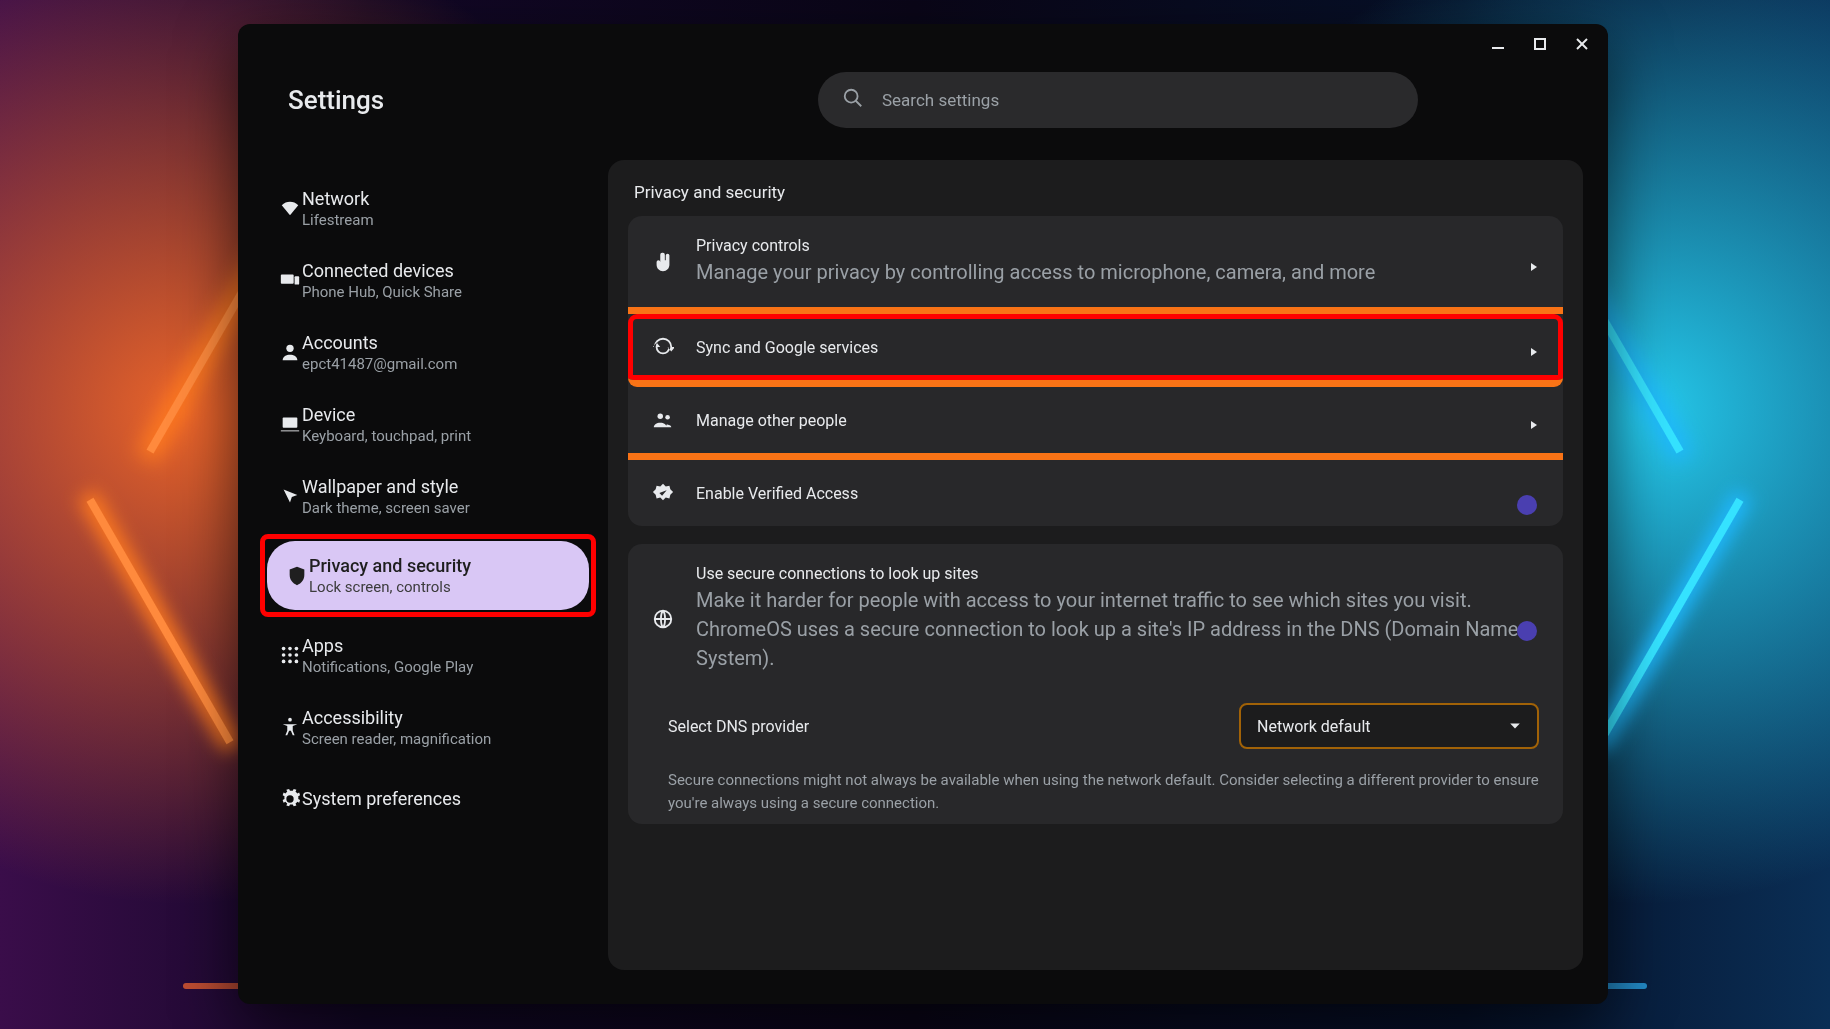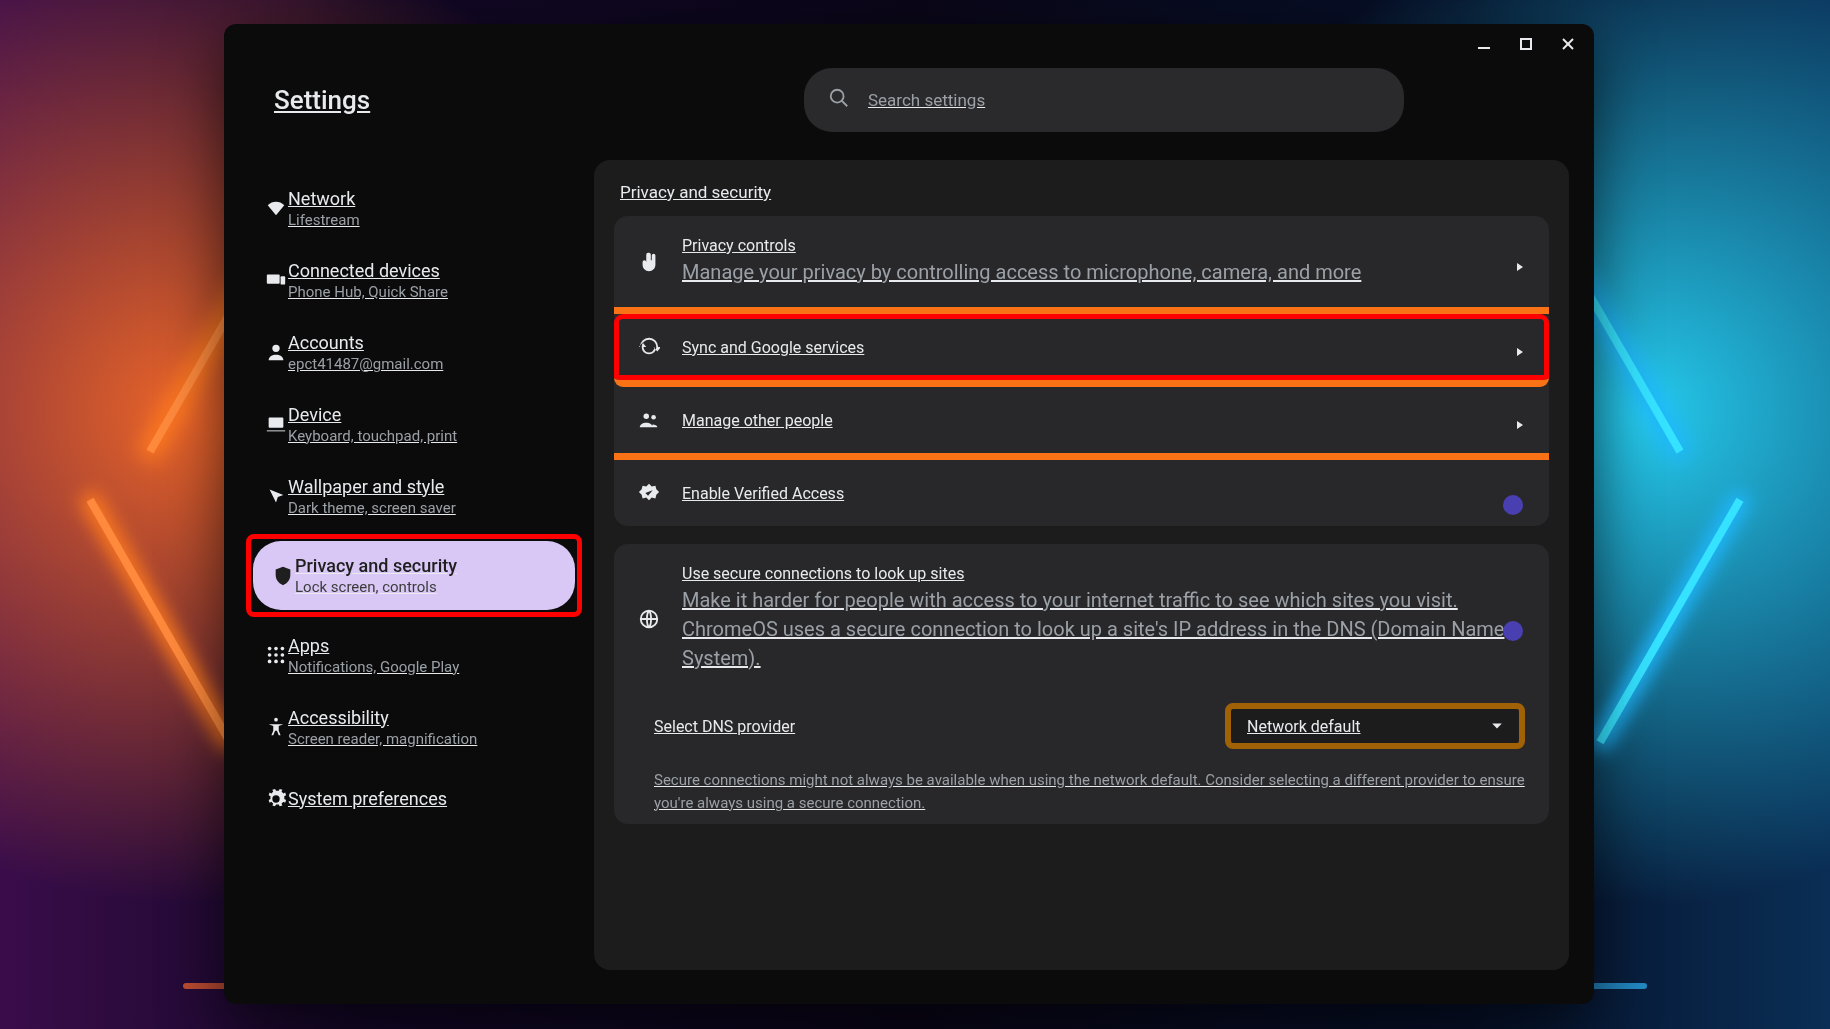--- a/index.html
+++ b/index.html
@@ -15,34 +15,33 @@
 }
 
 .neon{position:absolute;pointer-events:none;filter:blur(0.5px);}
 .neon.l1{left:20px;top:60%;width:280px;height:8px;background:#ff8a3d;box-shadow:0 0 18px 6px #ff7a1f;transform:rotate(60deg);}
 .neon.l2{left:70px;top:30%;width:320px;height:8px;background:#ff8a3d;box-shadow:0 0 20px 7px #ff7a1f;transform:rotate(-60deg);}
 .neon.r1{right:20px;top:60%;width:280px;height:8px;background:#35e2ff;box-shadow:0 0 18px 6px #1fb8ff;transform:rotate(-60deg);}
 .neon.r2{right:70px;top:30%;width:320px;height:8px;background:#35e2ff;box-shadow:0 0 20px 7px #1fb8ff;transform:rotate(60deg);}
 .neon.bot{left:10%;bottom:40px;width:80%;height:6px;background:linear-gradient(90deg,#ff6a2f,transparent 30%,transparent 70%,#2fb8ff);border-radius:3px;opacity:.7;}
 
 .window{
- position:absolute; left:224px; top:24px; width:1370px; height:980px;
+ position:absolute; left:238px; top:24px; width:1370px; height:980px;
  background:#0b0b0c; border-radius:12px; overflow:hidden;
  box-shadow:0 20px 60px rgba(0,0,0,.6);
- text-decoration:underline;
 }
 .titlebar{height:40px;display:flex;justify-content:flex-end;align-items:center;gap:14px;padding:0 12px;}
 .tbtn{width:28px;height:28px;border-radius:6px;display:flex;align-items:center;justify-content:center;color:#e8eaed;cursor:pointer;}
 .tbtn svg{width:16px;height:16px;stroke:#e8eaed;stroke-width:2;fill:none;}
 
 .header{height:72px;display:flex;align-items:center;padding:0 50px;gap:40px;}
 .htitle{font-size:26px;font-weight:500;color:#e8eaed;width:360px;}
 .searchwrap{flex:0 0 600px;margin-left:130px;}
 .search{
- width:100%;height:64px;border-radius:28px;background:#2a2a2c;
+ width:100%;height:56px;border-radius:28px;background:#2a2a2c;
  display:flex;align-items:center;padding:0 24px;gap:18px;color:#9aa0a6;
 }
 .search input{
  flex:1;background:transparent;border:none;outline:none;color:#e8eaed;font-size:17px;
 }
 .search input::placeholder{color:#9aa0a6;}
 
 .body{display:flex;height:calc(100% - 112px);}
 
 .sidebar{width:370px;padding:36px 12px 0 22px;overflow-y:auto;}
@@ -85,21 +84,21 @@
 .hl-row{box-shadow:inset 0 0 0 5px #ff0000;border-radius:9px;}
 
 .toggle{width:44px;height:24px;border-radius:12px;background:#8c7fd8;position:relative;}
 .toggle::after{content:"";position:absolute;right:2px;top:2px;width:20px;height:20px;border-radius:50%;background:#4a3fb0;}
 
 .dnsrow{display:flex;align-items:center;justify-content:space-between;padding:10px 24px 14px 40px;}
 .dnslabel{font-size:16px;color:#e8eaed;}
 .select{
  width:300px;height:46px;border-radius:8px;background:#1c1c1d;
  display:flex;align-items:center;justify-content:space-between;padding:0 16px;
- color:#e8eaed;cursor:pointer;border:6px solid #a16207;font-size:16px;
+ color:#e8eaed;cursor:pointer;border:2px solid #a16207;font-size:16px;
 }
 .note{font-size:15px;color:#9aa0a6;line-height:1.5;padding:6px 24px 0 40px;}
 .sec2{padding-bottom:10px;}
 </style>
 </head>
 <body>
 
 <div class="neon l1"></div>
 <div class="neon l2"></div>
 <div class="neon r1"></div>

